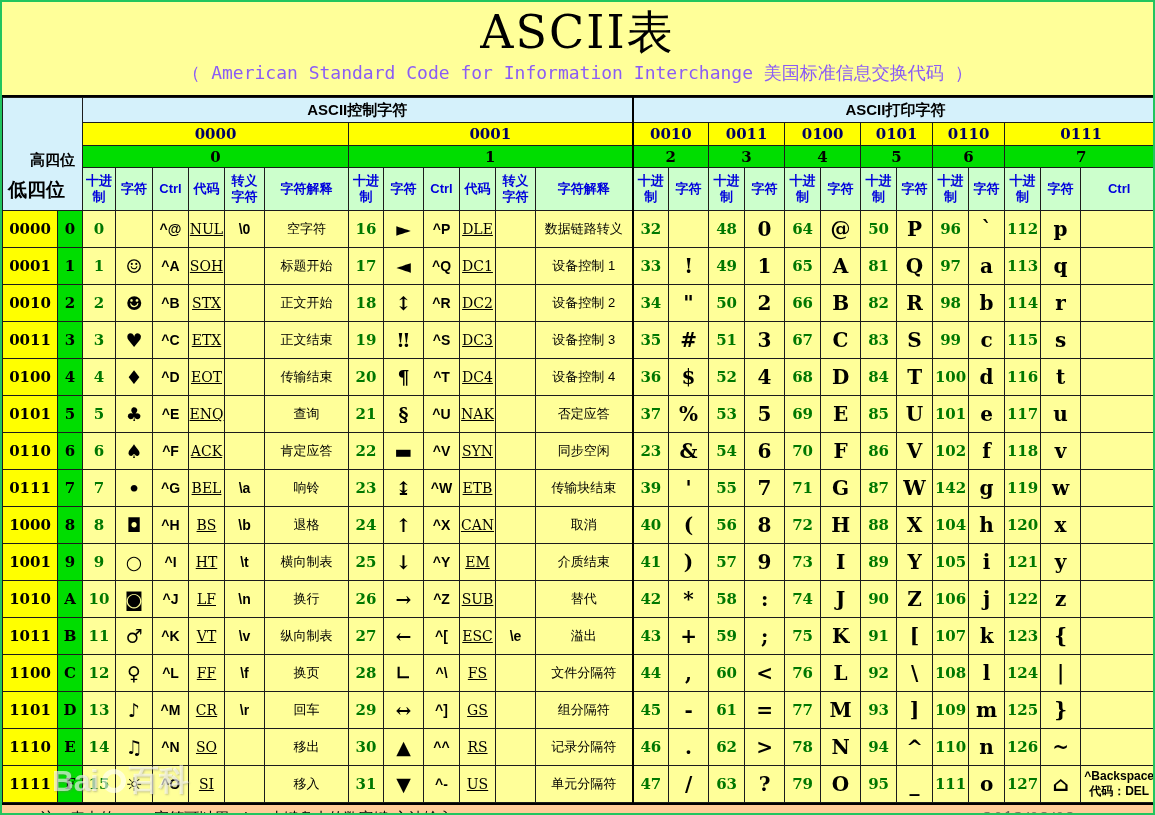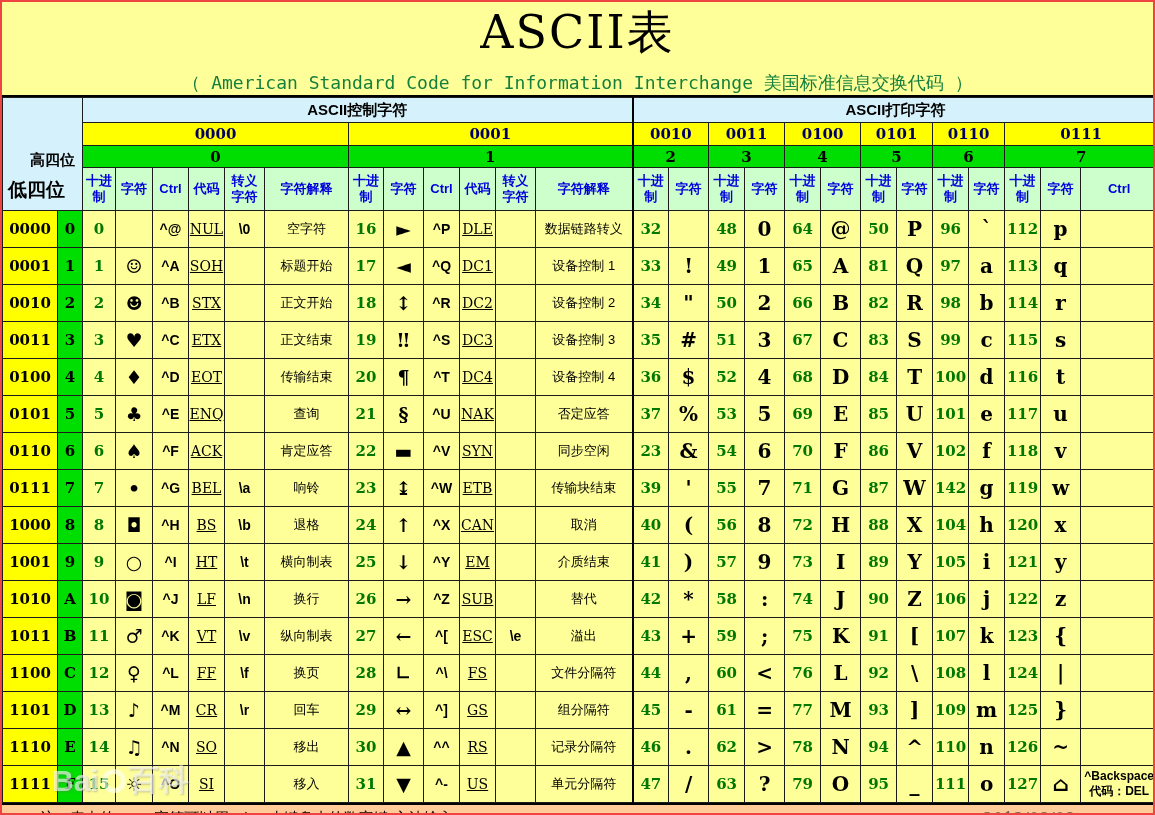--- a/index.html
+++ b/index.html
@@ -1,27 +1,27 @@
 <!DOCTYPE html>
 <html><head>
 <meta charset="utf-8">
 <style>
   html,body{margin:0;padding:0;background:#fff;}
   .frame{
     position:relative;width:1155px;height:815px;box-sizing:border-box;
-    border:2px solid #ef4444;background:#ffff99;overflow:hidden;
+    border:2px solid #22c55e;background:#ffff99;overflow:hidden;
     font-family:"Liberation Sans",sans-serif;color:#000;
   }
   
   .title-block{height:95px;box-sizing:border-box;border-bottom:2px solid #000;
     background:#ffff99;text-align:center;}
   .title{margin:0;padding-top:4px;font-family:"DejaVu Serif","Liberation Serif",serif;
     font-weight:400;font-size:46px;line-height:52px;letter-spacing:2px;}
-  .subtitle{margin:12px;font-family:"DejaVu Sans Mono","Liberation Mono",monospace;
-    font-size:18px;line-height:26px;color:#15803d;}
+  .subtitle{margin:2px;font-family:"DejaVu Sans Mono","Liberation Mono",monospace;
+    font-size:18px;line-height:26px;color:#8b5cf6;}
   
   table{width:1155px;height:688px;border-collapse:collapse;table-layout:fixed;}
   th,td{border:1px solid #1c1c1c;padding:0;text-align:center;vertical-align:middle;overflow:hidden;}
   thead th{font-weight:bold;}
   .corner{background:#00e5e5;position:relative;
     background-image:linear-gradient(to top right,rgba(0,0,0,0) calc(50% - 1px),#000 calc(50% - 1px),#000 calc(50% + 1px),rgba(0,0,0,0) calc(50% + 1px));}
   .corner .top{position:absolute;top:5px;right:7px;font-size:15px;font-weight:bold;margin-top:48px;}
   .corner .bot{position:absolute;bottom:7px;left:5px;font-size:19px;font-weight:bold;}
   .section-row th{background:#d5f1fb;font-size:15px;height:24px;}
   .bin-row th{background:#ffff00;color:#000066;font-size:15px;height:22px;

